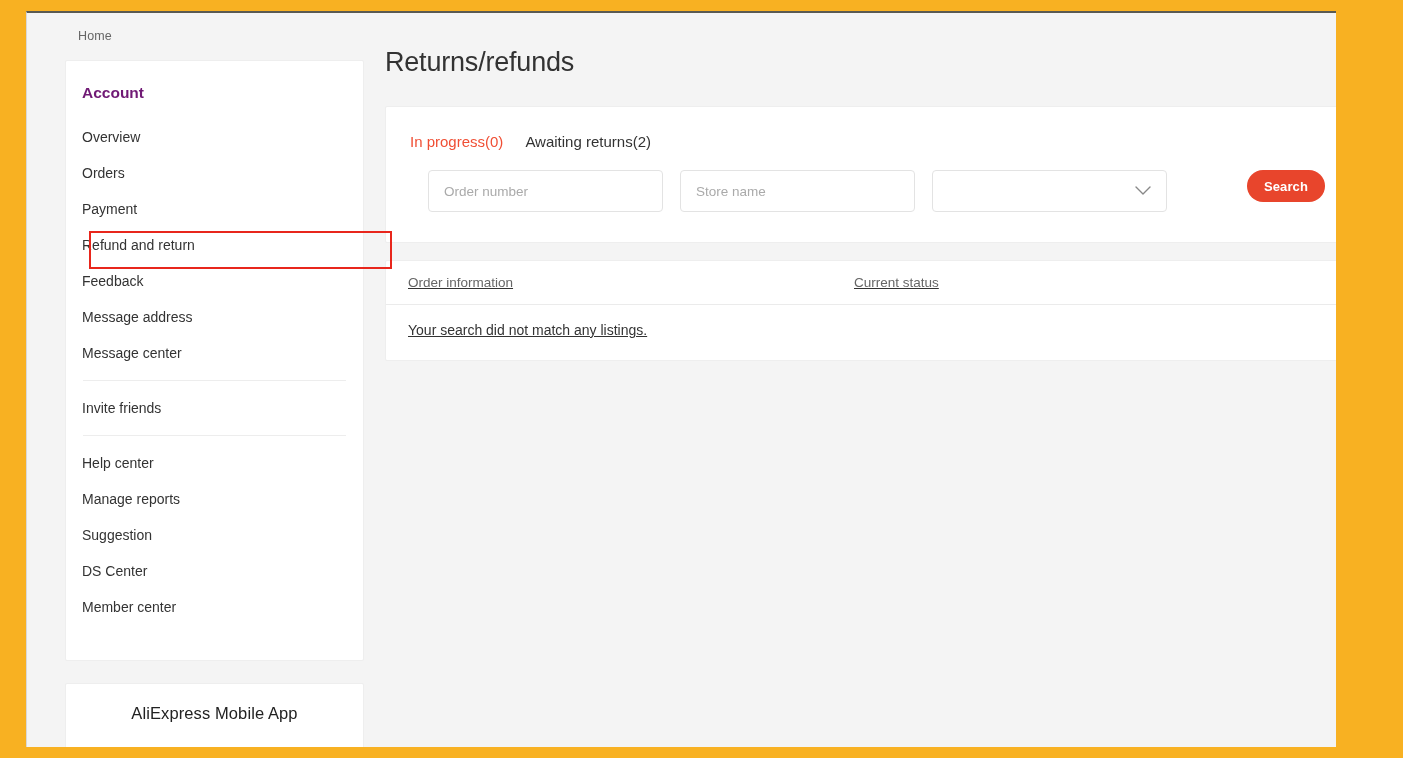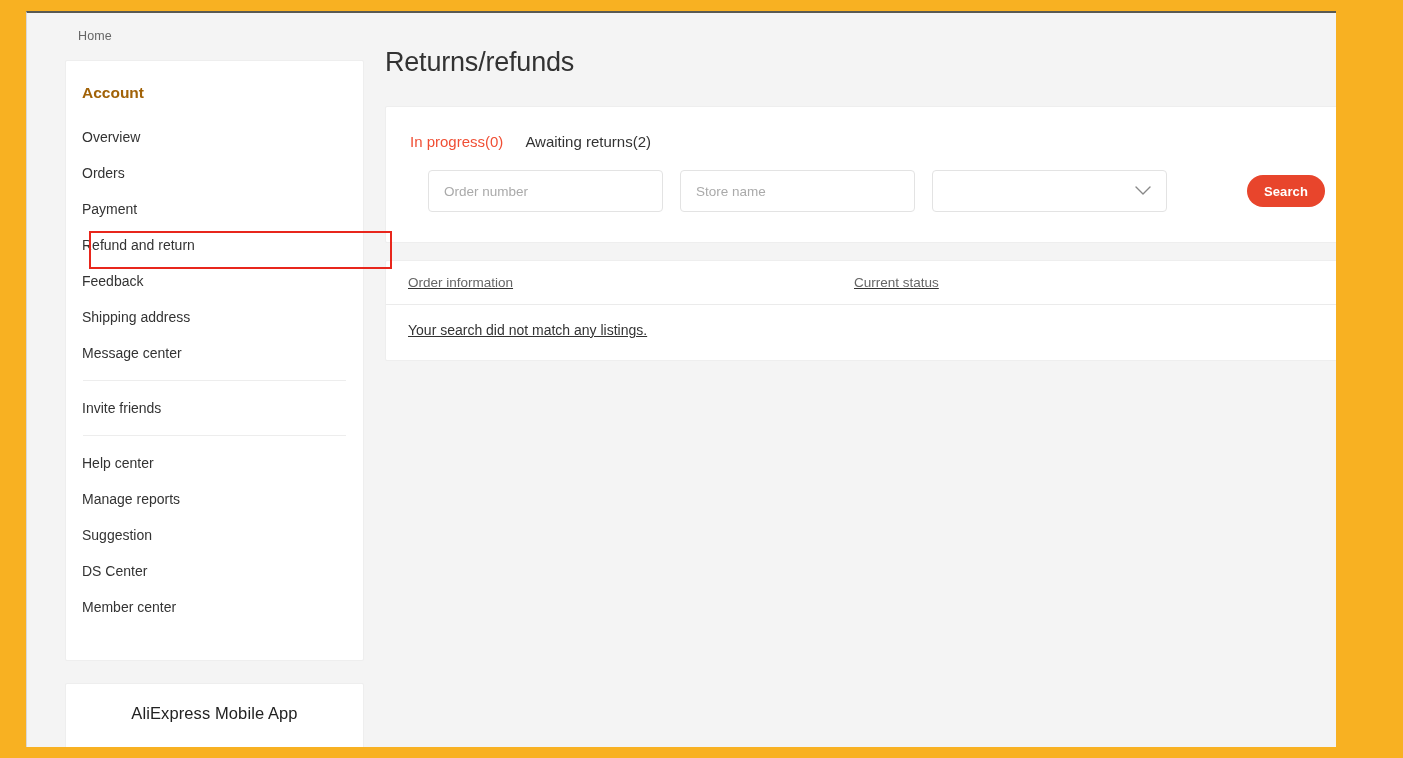--- a/index.html
+++ b/index.html
@@ -65,21 +65,21 @@
   .sidebar-card {
     padding: 22px 0 16px 0;
     min-height: 601px;
   }
 
   .nav-group { padding: 0; }
 
   .nav-heading {
     font-size: 15.5px;
     font-weight: bold;
-    color: #a16207;
+    color: #701a75;
     padding: 0 16px;
     height: 36px;
     line-height: 20px;
   }
 
   .nav-item {
     display: block;
     font-size: 14px;
     color: #333333;
     padding: 0 16px;
@@ -152,21 +152,20 @@
     font-size: 15px;
     color: #333333;
     margin-right: 22px;
     cursor: pointer;
     white-space: nowrap;
   }
   .tab.active { color: #f04f35; }
 
   .search-row {
     display: flex;
-    align-items: center;
     padding-left: 20px;
   }
 
   .field {
     height: 42px;
     border: 1px solid #e3e3e3;
     border-radius: 4px;
     background: #ffffff;
     font-size: 13.5px;
     color: #333333;
@@ -255,21 +254,21 @@
       <div class="card sidebar-card">
 
         <div class="nav-heading">Account</div>
 
         <div class="nav-group">
           <a class="nav-item">Overview</a>
           <a class="nav-item">Orders</a>
           <a class="nav-item">Payment</a>
           <a class="nav-item">Refund and return</a>
           <a class="nav-item">Feedback</a>
-          <a class="nav-item">Shipping address</a>
+          <a class="nav-item">Message address</a>
           <a class="nav-item">Message center</a>
         </div>
 
         <div class="nav-divider"></div>
 
         <div class="nav-group">
           <a class="nav-item">Invite friends</a>
         </div>
 
         <div class="nav-divider"></div>

